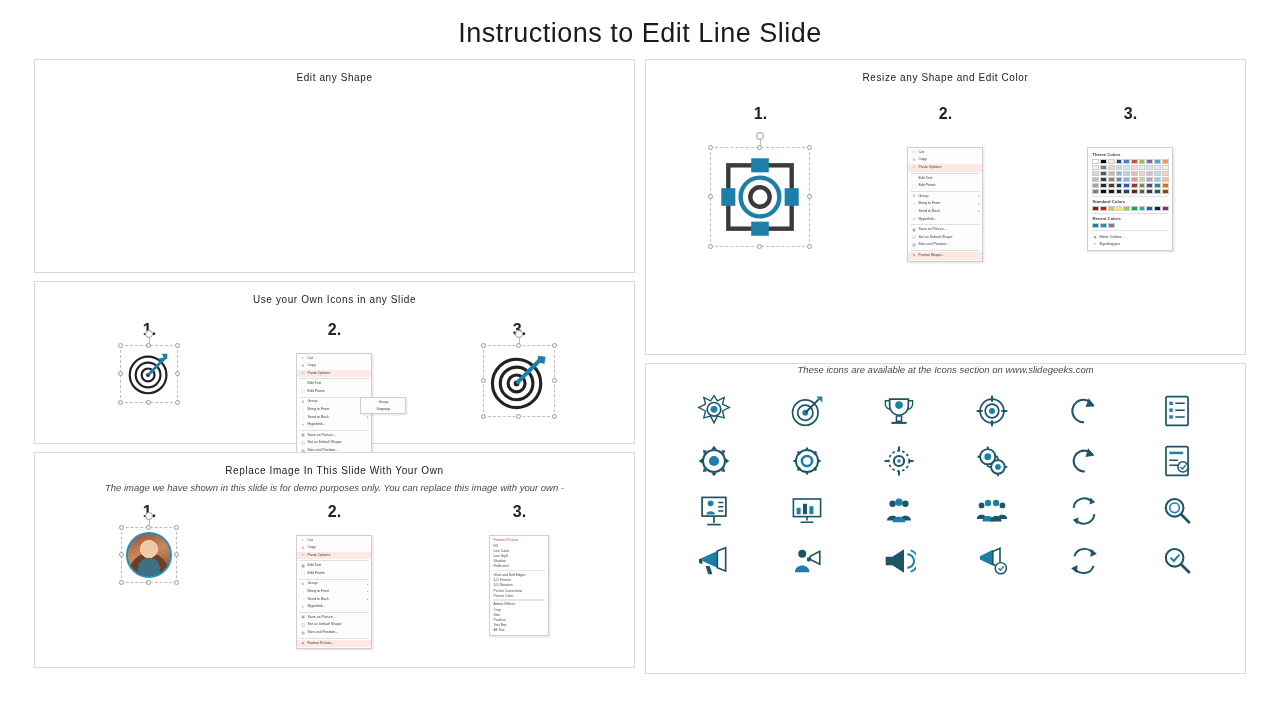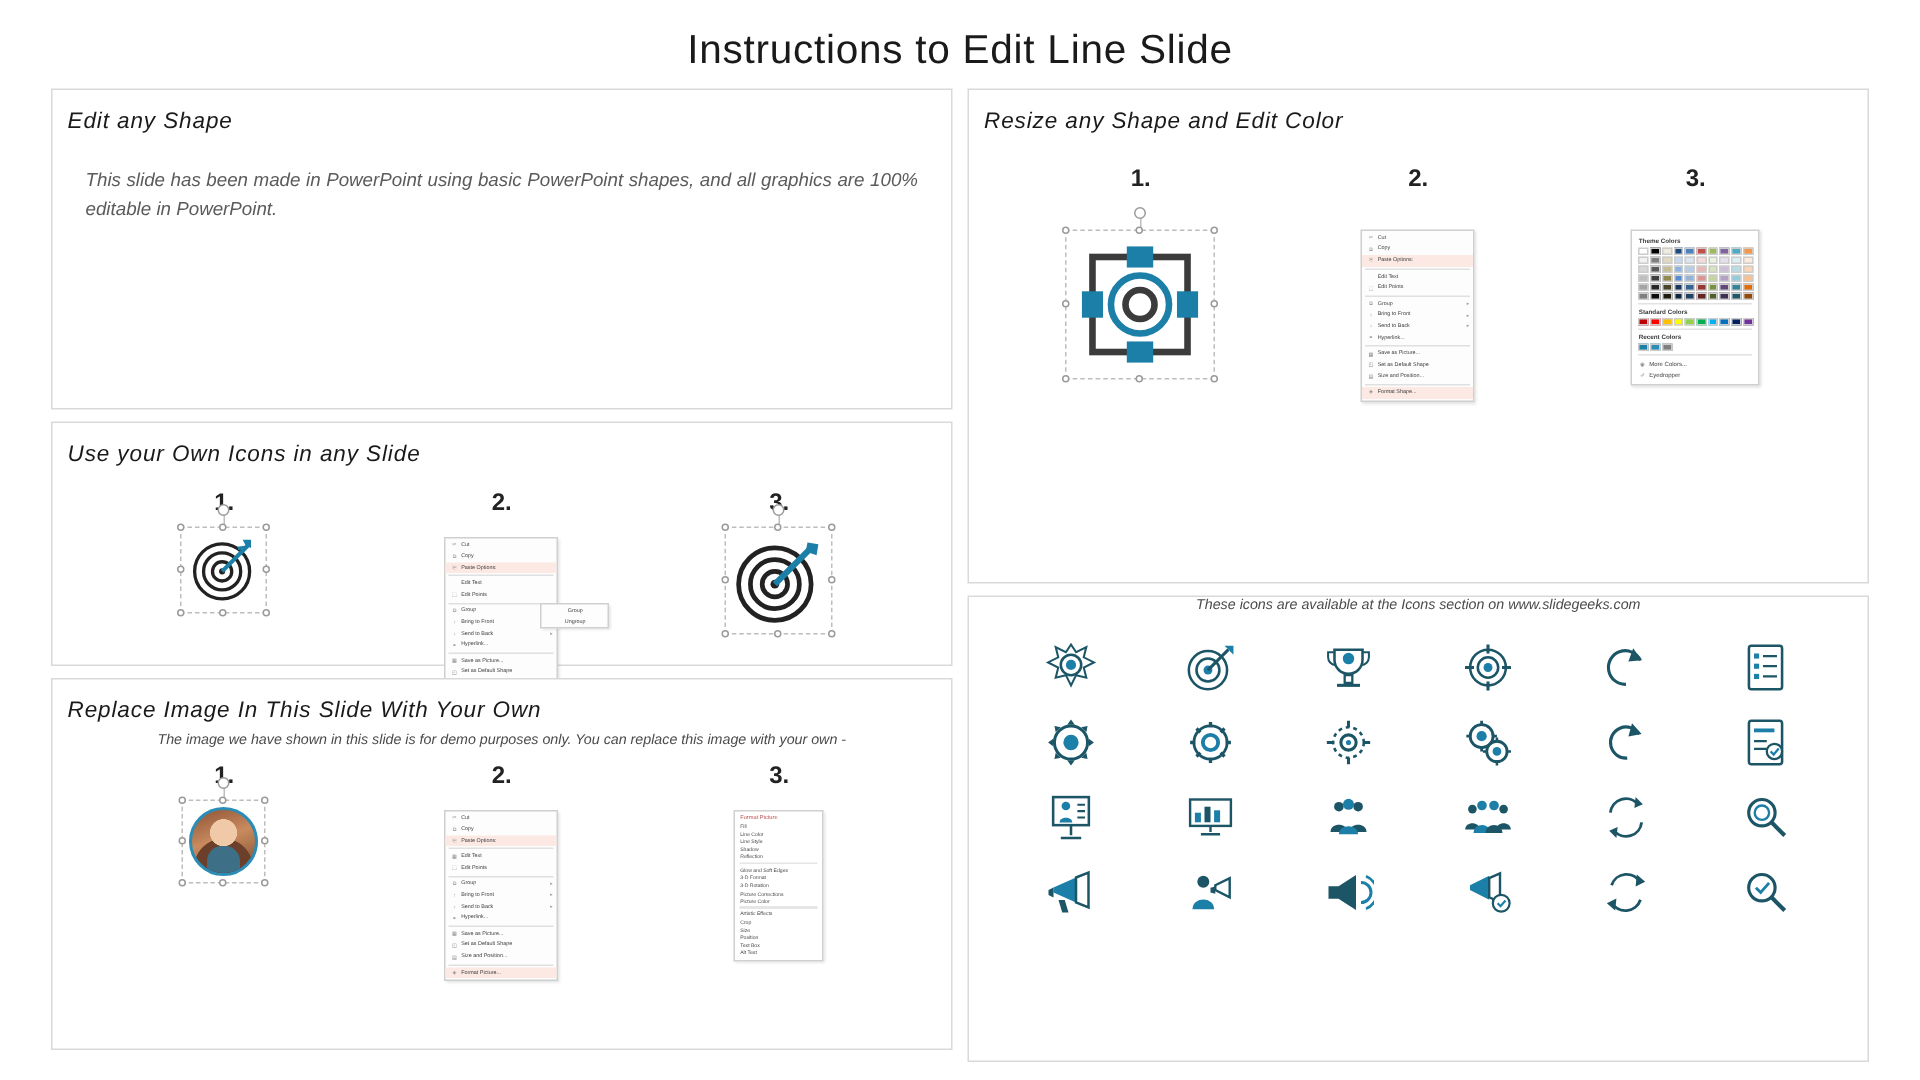--- a/index.html
+++ b/index.html
@@ -24,25 +24,25 @@
   .columns { display: flex; padding: 0 34px; gap: 10px; }
   .col-left { width: 602px; display: flex; flex-direction: column; gap: 8px; }
   .col-right { width: 602px; display: flex; flex-direction: column; gap: 8px; }
 
   .panel {
     border: 1px solid #d9d9d9;
     background: #ffffff;
     position: relative;
   }
   .panel-title {
-    font-size: 15px;
+    text-align: center;
+    font-size: 10px;
     color: #1a1a1a;
     letter-spacing: 0.6px;
     padding: 12px 10px 6px 10px;
-    font-style: italic;
   }
   .panel-sub {
     text-align: center;
     font-size: 9.5px;
     font-style: italic;
     color: #4a4a4a;
     padding: 0 14px 4px 14px;
   }
   .panel-body { padding: 4px 22px 16px 22px; }
   .para {
@@ -194,21 +194,20 @@
 
 <div class="slide-title">Instructions to Edit Line Slide</div>
 
 <div class="columns">
 
   <div class="col-left">
 
     <div class="panel" style="height:214px;">
       <div class="panel-title">Edit any Shape</div>
       <div class="panel-body">
-        <p class="para">This slide has been made in PowerPoint using basic PowerPoint shapes, and all graphics are 100% editable in PowerPoint.</p>
       </div>
     </div>
 
     <div class="panel" style="height:163px;">
       <div class="panel-title">Use your Own Icons in any Slide</div>
       <div class="panel-body" style="padding-top:10px;">
         <div class="steps">
 
           <div class="step">
             <div class="step-num">1.</div>
@@ -331,21 +330,21 @@
                   <path d="M40 3 l6 1 l-1 6 l-6 -2 z" fill="#1b7fa8"></path>
                 </svg>
               </div>
             </div>
           </div>
 
         </div>
       </div>
     </div>
 
-    <div class="panel" style="height:248px;">
+    <div class="panel" style="height:216px;">
       <div class="panel-title">Replace Image In This Slide With Your Own</div>
       <div class="panel-sub">The image we have shown in this slide is for demo purposes only. You can replace this image with your own -</div>
       <div class="panel-body" style="padding-top:6px;">
         <div class="steps">
 
           <div class="step">
             <div class="step-num">1.</div>
             <div class="thumb">
               <div class="selbox" style="width:56px;height:56px;">
                 <div class="rot-stem"></div>
@@ -489,21 +488,21 @@
             </div>
           </div>
 
         </div>
       </div>
     </div>
   </div>
 
   <div class="col-right">
 
-    <div class="panel" style="height:330px;">
+    <div class="panel" style="height:296px;">
       <div class="panel-title">Resize any Shape and Edit Color</div>
       <div class="panel-body" style="padding-top:16px;">
         <div class="steps">
 
           <div class="step">
             <div class="step-num">1.</div>
             <div class="thumb" style="margin-top:18px;">
               <div class="selbox" style="width:100px;height:100px;">
                 <div class="rot-stem"></div>
                 <div class="rot"></div>

